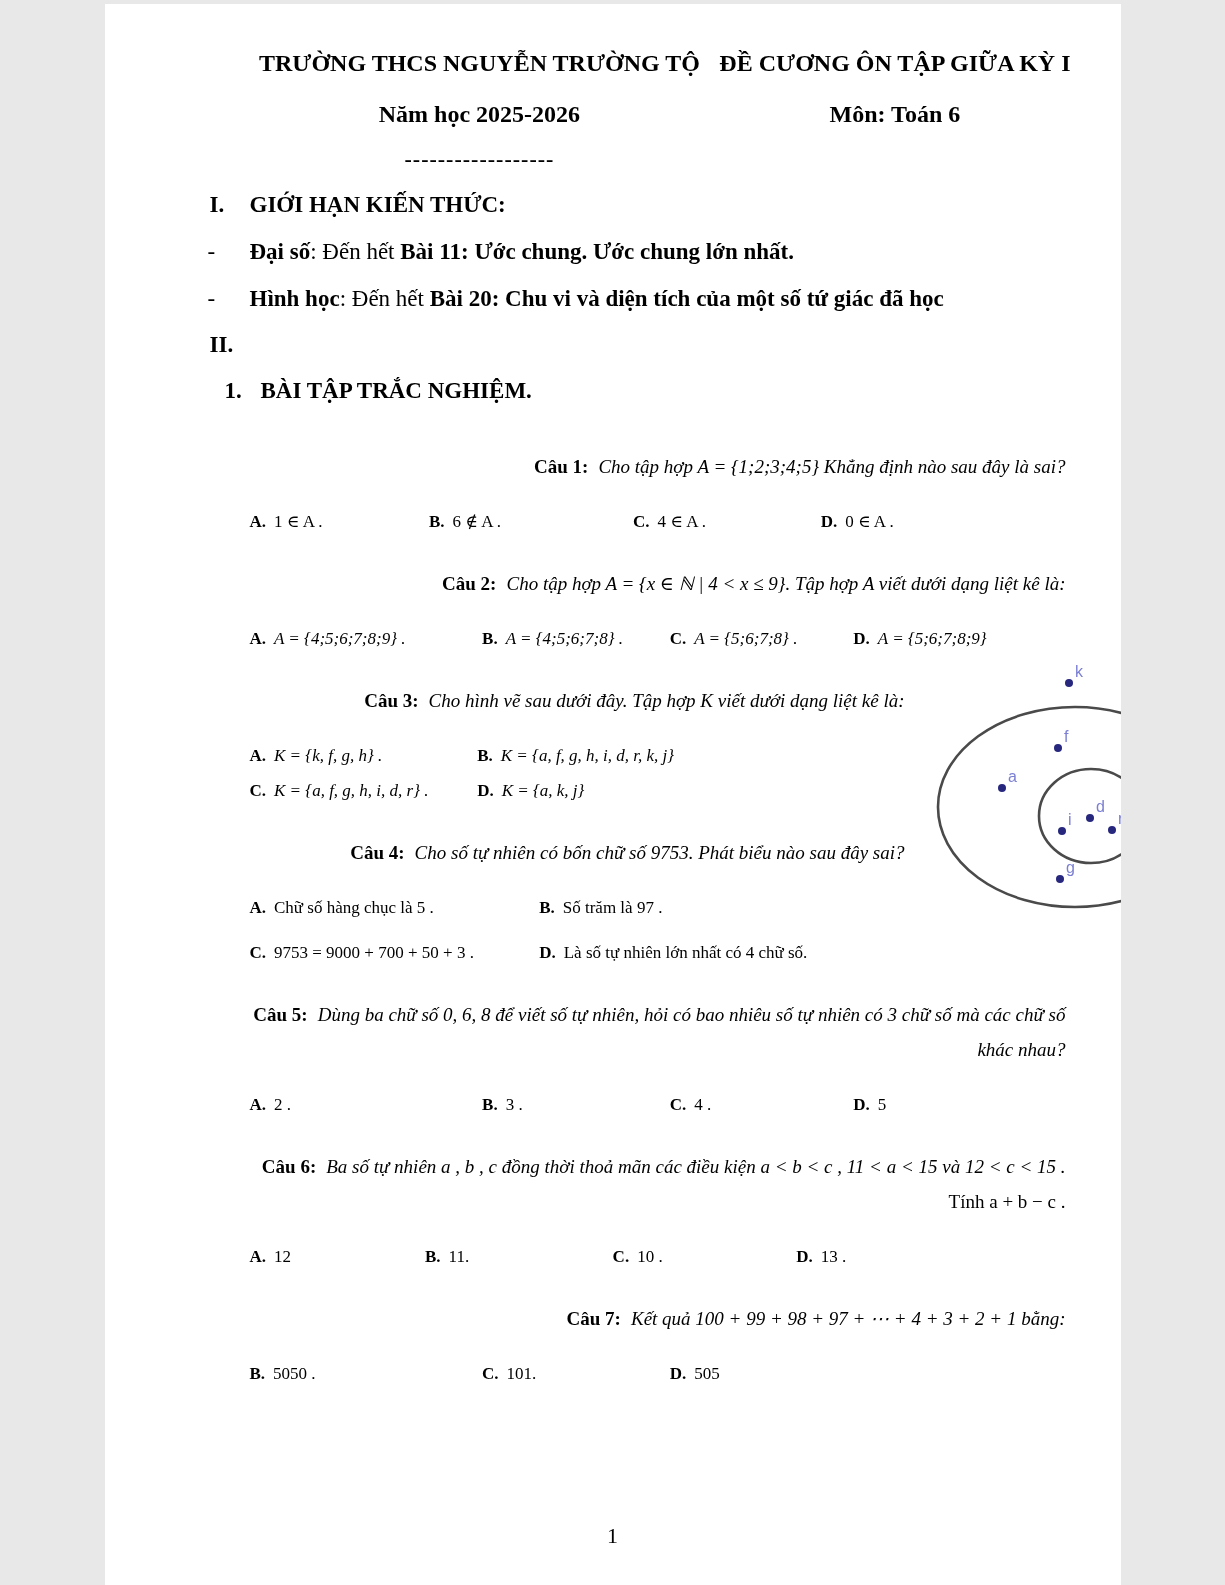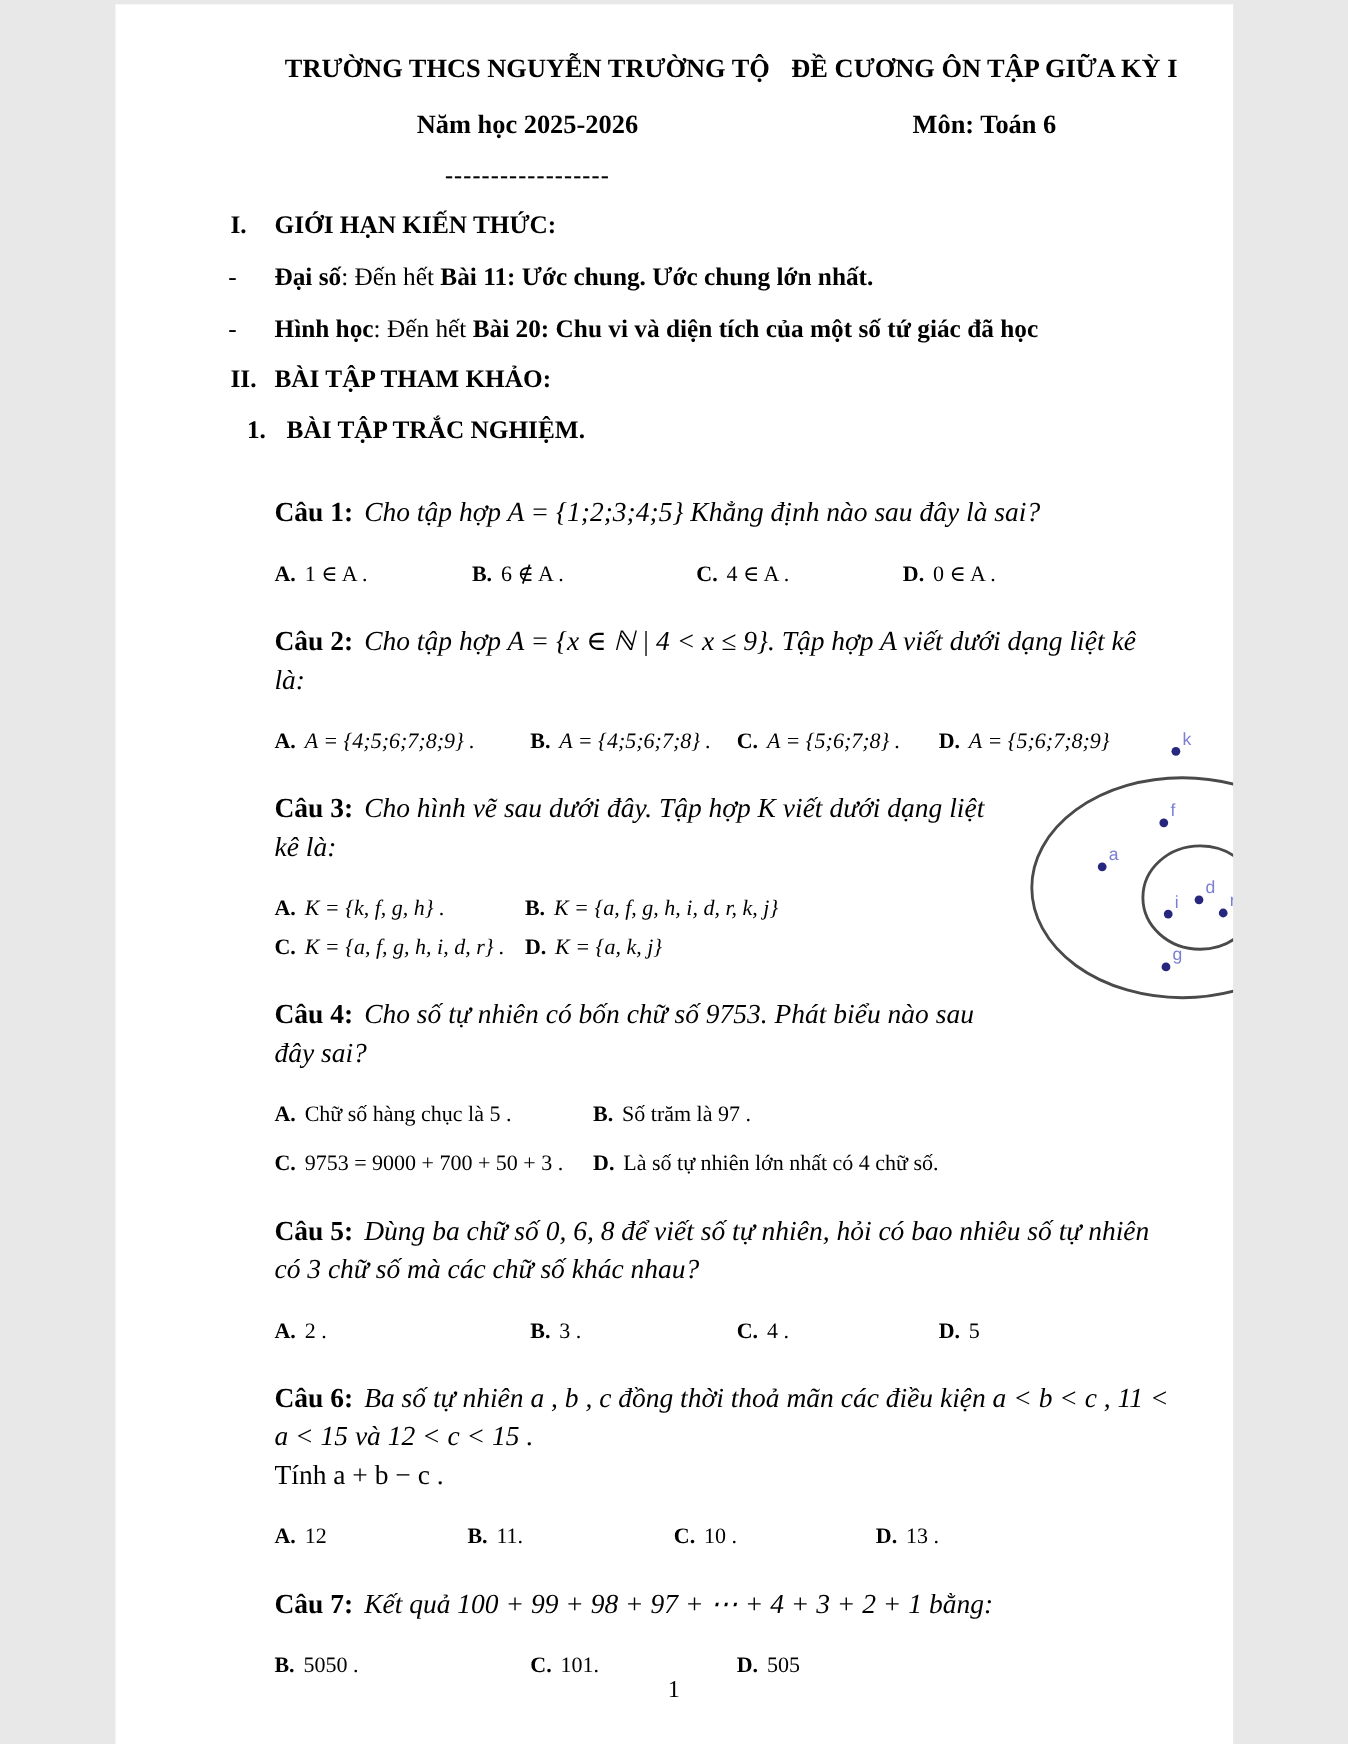--- a/index.html
+++ b/index.html
@@ -22,26 +22,26 @@
   .sections{margin-top:14px;}
   .sec{display:flex;padding-left:105px;font-weight:bold;font-size:23px;line-height:46px;}
   .sec .marker{width:40px;flex:0 0 auto;}
   .li{display:flex;padding-left:103px;font-size:23px;line-height:47px;}
   .li .marker{width:42px;flex:0 0 auto;}
   .sub{display:flex;padding-left:120px;font-weight:bold;font-size:23px;line-height:46px;}
   .sub .marker{width:36px;flex:0 0 auto;}
   
   .questions{padding:6px 55px 0 145px;}
   .q{margin-top:29px;}
-  .stem{margin:0;font-size:25px;line-height:35px;}
+  .stem{margin:0;font-size:19px;line-height:35px;text-align:right;}
   .qlabel{font-weight:bold;margin-right:10px;}
   .qtext{font-style:italic;}
   .stem2{display:block;}
   .narrow660{max-width:655px;}
-  .opts{margin-top:23px;font-size:20px;line-height:30px;}
+  .opts{margin-top:23px;font-size:17px;line-height:30px;}
   .grid4{display:grid;grid-template-columns:28.5% 23% 22.5% 26%;}
   .grid4-q1{display:grid;grid-template-columns:22% 25% 23% 30%;}
   .grid4-q6{display:grid;grid-template-columns:21.5% 23% 22.5% 33%;}
   .grid2-q3{display:grid;grid-template-columns:33% 67%;row-gap:5px;max-width:690px;}
   .grid2-q4{display:grid;grid-template-columns:35.5% 64.5%;row-gap:15px;}
   .opt b{margin-right:8px;}
   .opt .it{font-style:italic;}
   
   .diagram{position:absolute;left:818px;top:646px;width:406px;height:272px;}
   .diagram svg{display:block;}
@@ -73,21 +73,20 @@
     <div class="li">
       <span class="marker">-</span>
       <span><b>Đại số</b><span>: Đến hết </span><b>Bài 11: Ước chung. Ước chung lớn nhất.</b></span>
     </div>
     <div class="li">
       <span class="marker">-</span>
       <span><b>Hình học</b><span>: Đến hết </span><b>Bài 20: Chu vi và diện tích của một số tứ giác đã học</b></span>
     </div>
     <div class="sec">
       <span class="marker">II.</span>
-      <span>BÀI TẬP THAM KHẢO:</span>
     </div>
     <div class="sub">
       <span class="marker">1.</span>
       <span>BÀI TẬP TRẮC NGHIỆM.</span>
     </div>
   </div>
 
   <div class="questions">
 
     <div class="q">

